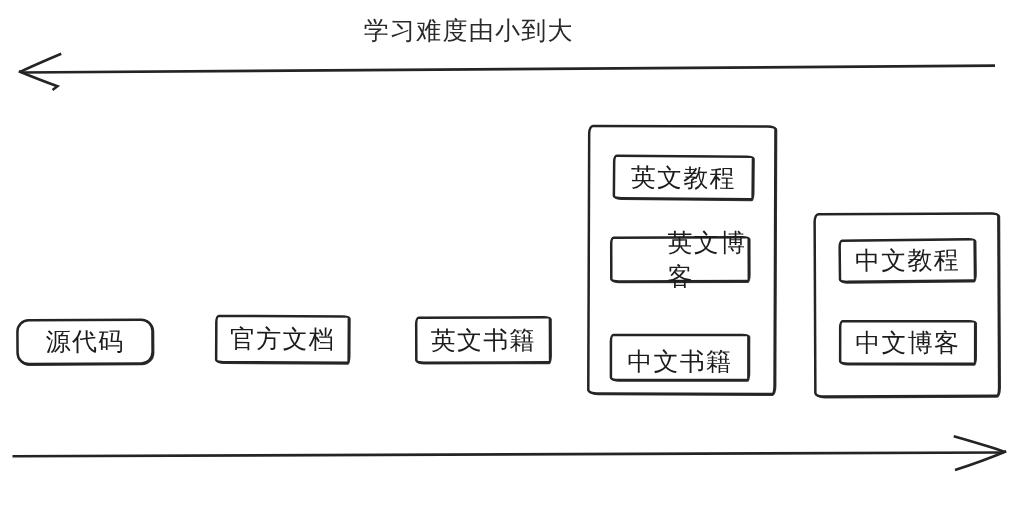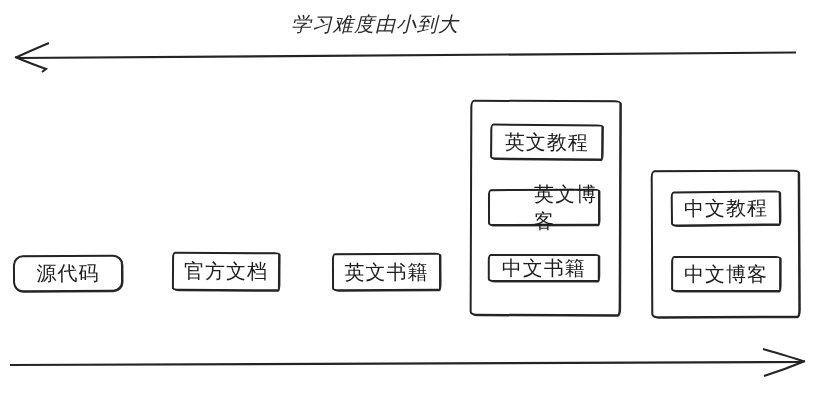--- a/index.html
+++ b/index.html
@@ -17,21 +17,21 @@
     color: #1f1f1f;
   }
   .axis-label {
     position: absolute;
     font-size: 20px;
     letter-spacing: 1px;
     color: #2a2a2a;
     text-align: center;
     white-space: nowrap;
   }
-  .axis-label.top { left: 250px; top: 11px; width: 250px; font-style: italic; }
+  .axis-label.top { left: 250px; top: 11px; width: 250px; }
   .axis-label.bottom { left: 255px; top: 377px; width: 250px; }
 
   .axis-arrow { position: absolute; }
   .axis-arrow.top { left: 8px; top: 38px; }
   .axis-arrow.bottom { left: 6px; top: 343px; }
 
   
   .node {
     position: absolute;
     border: 2px solid #242424;
@@ -61,21 +61,21 @@
     box-sizing: border-box;
     border-radius: 4px 7px 3px 8px / 7px 3px 8px 4px;
     box-shadow: 0.5px 0.5px 0 0 #3a3a3a;
   }
   .group-1 { left: 470px; top: 100px; width: 151px; height: 216px; transform: rotate(0.2deg); }
   .group-2 { left: 651px; top: 170px; width: 149px; height: 148px; transform: rotate(-0.25deg); }
 
   .group .node { font-size: 20px; }
   .g1-item-0 { left: 18px; top: 22px;  width: 113px; height: 36px; }
   .g1-item-1 { left: 16px; top: 87px;  width: 112px; height: 37px; padding-left: 44px; }
-  .g1-item-2 { left: 16px; top: 152px; width: 112px; height: 28px; }
+  .g1-item-2 { left: 16px; top: 165px; width: 112px; height: 38px; align-items: flex-end; }
   .g2-item-0 { left: 18px; top: 19px;  width: 110px; height: 35px; }
   .g2-item-1 { left: 18px; top: 84px;  width: 110px; height: 36px; }
 
   svg { display: block; }
   svg path { stroke: #242424; fill: none; }
 </style>
 </head>
 <body>
 
 <div class="canvas">

